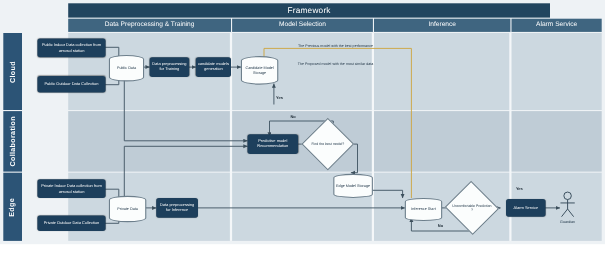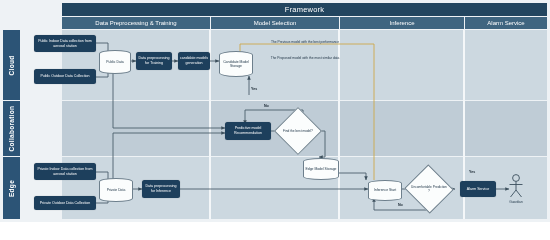--- a/index.html
+++ b/index.html
@@ -1,21 +1,21 @@
 <!DOCTYPE html>
 <html><head>
 <meta charset="utf-8">
 <style>
   html,body{margin:0;padding:0;background:#ffffff;}
   body{width:550px;height:222px;overflow:hidden;
        font-family:"Liberation Sans","DejaVu Sans",sans-serif;}
   #root{position:relative;width:550px;height:222px;background:#eef2f5;}
 
   .navy{background:#22455f;color:#ffffff;}
-  .hdr-top{position:absolute;left:62px;top:3px;width:485px;height:13px;
+  .hdr-top{position:absolute;left:62px;top:3px;width:438px;height:13px;
            display:flex;align-items:center;justify-content:center;
            font-size:7.5px;letter-spacing:.2px;}
   .colhdr{position:absolute;top:17px;height:12px;background:#3f6580;color:#fff;
           display:flex;align-items:center;justify-content:center;
           font-size:6px;text-align:center;line-height:1;}
   .ch1{left:62px;width:148px;}
   .ch2{left:211px;width:128px;}
   .ch3{left:340px;width:124px;}
   .ch4{left:465px;width:82px;}
 

